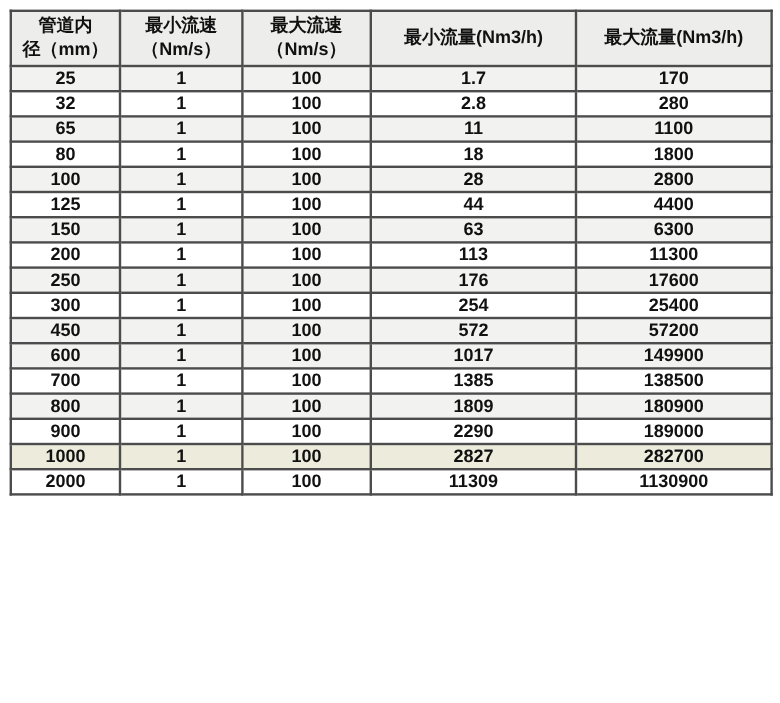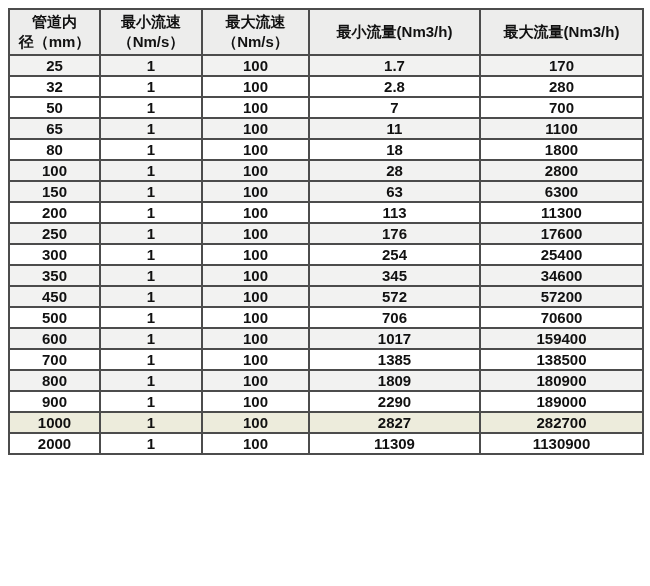--- a/index.html
+++ b/index.html
@@ -80,47 +80,47 @@
           <td>1.7</td>
           <td>170</td>
         </tr>
         <tr>
           <td>32</td>
           <td>1</td>
           <td>100</td>
           <td>2.8</td>
           <td>280</td>
         </tr>
-        <tr>
-          <td>50</td>
-          <td>1</td>
-          <td>100</td>
-          <td>7</td>
-          <td>700</td>
-        </tr>
         <tr class="row-alt">
           <td>65</td>
           <td>1</td>
           <td>100</td>
           <td>11</td>
           <td>1100</td>
         </tr>
         <tr>
           <td>80</td>
           <td>1</td>
           <td>100</td>
           <td>18</td>
           <td>1800</td>
         </tr>
         <tr class="row-alt">
           <td>100</td>
           <td>1</td>
           <td>100</td>
           <td>28</td>
           <td>2800</td>
+        </tr>
+        <tr>
+          <td>125</td>
+          <td>1</td>
+          <td>100</td>
+          <td>44</td>
+          <td>4400</td>
         </tr>
         <tr class="row-alt">
           <td>150</td>
           <td>1</td>
           <td>100</td>
           <td>63</td>
           <td>6300</td>
         </tr>
         <tr>
           <td>200</td>
@@ -137,46 +137,32 @@
           <td>17600</td>
         </tr>
         <tr>
           <td>300</td>
           <td>1</td>
           <td>100</td>
           <td>254</td>
           <td>25400</td>
         </tr>
         <tr class="row-alt">
-          <td>350</td>
-          <td>1</td>
-          <td>100</td>
-          <td>345</td>
-          <td>34600</td>
-        </tr>
-        <tr class="row-alt">
           <td>450</td>
           <td>1</td>
           <td>100</td>
           <td>572</td>
           <td>57200</td>
         </tr>
-        <tr>
-          <td>500</td>
-          <td>1</td>
-          <td>100</td>
-          <td>706</td>
-          <td>70600</td>
-        </tr>
         <tr class="row-alt">
           <td>600</td>
           <td>1</td>
           <td>100</td>
           <td>1017</td>
-          <td>159400</td>
+          <td>149900</td>
         </tr>
         <tr>
           <td>700</td>
           <td>1</td>
           <td>100</td>
           <td>1385</td>
           <td>138500</td>
         </tr>
         <tr class="row-alt">
           <td>800</td>

